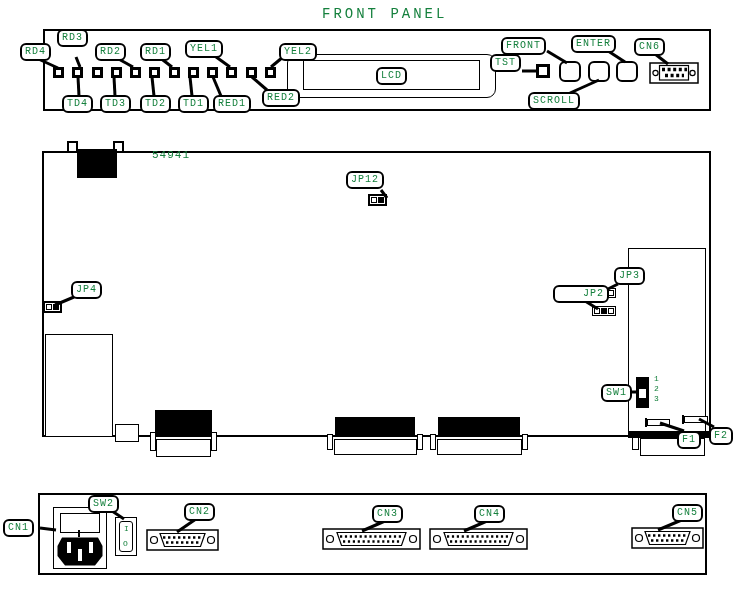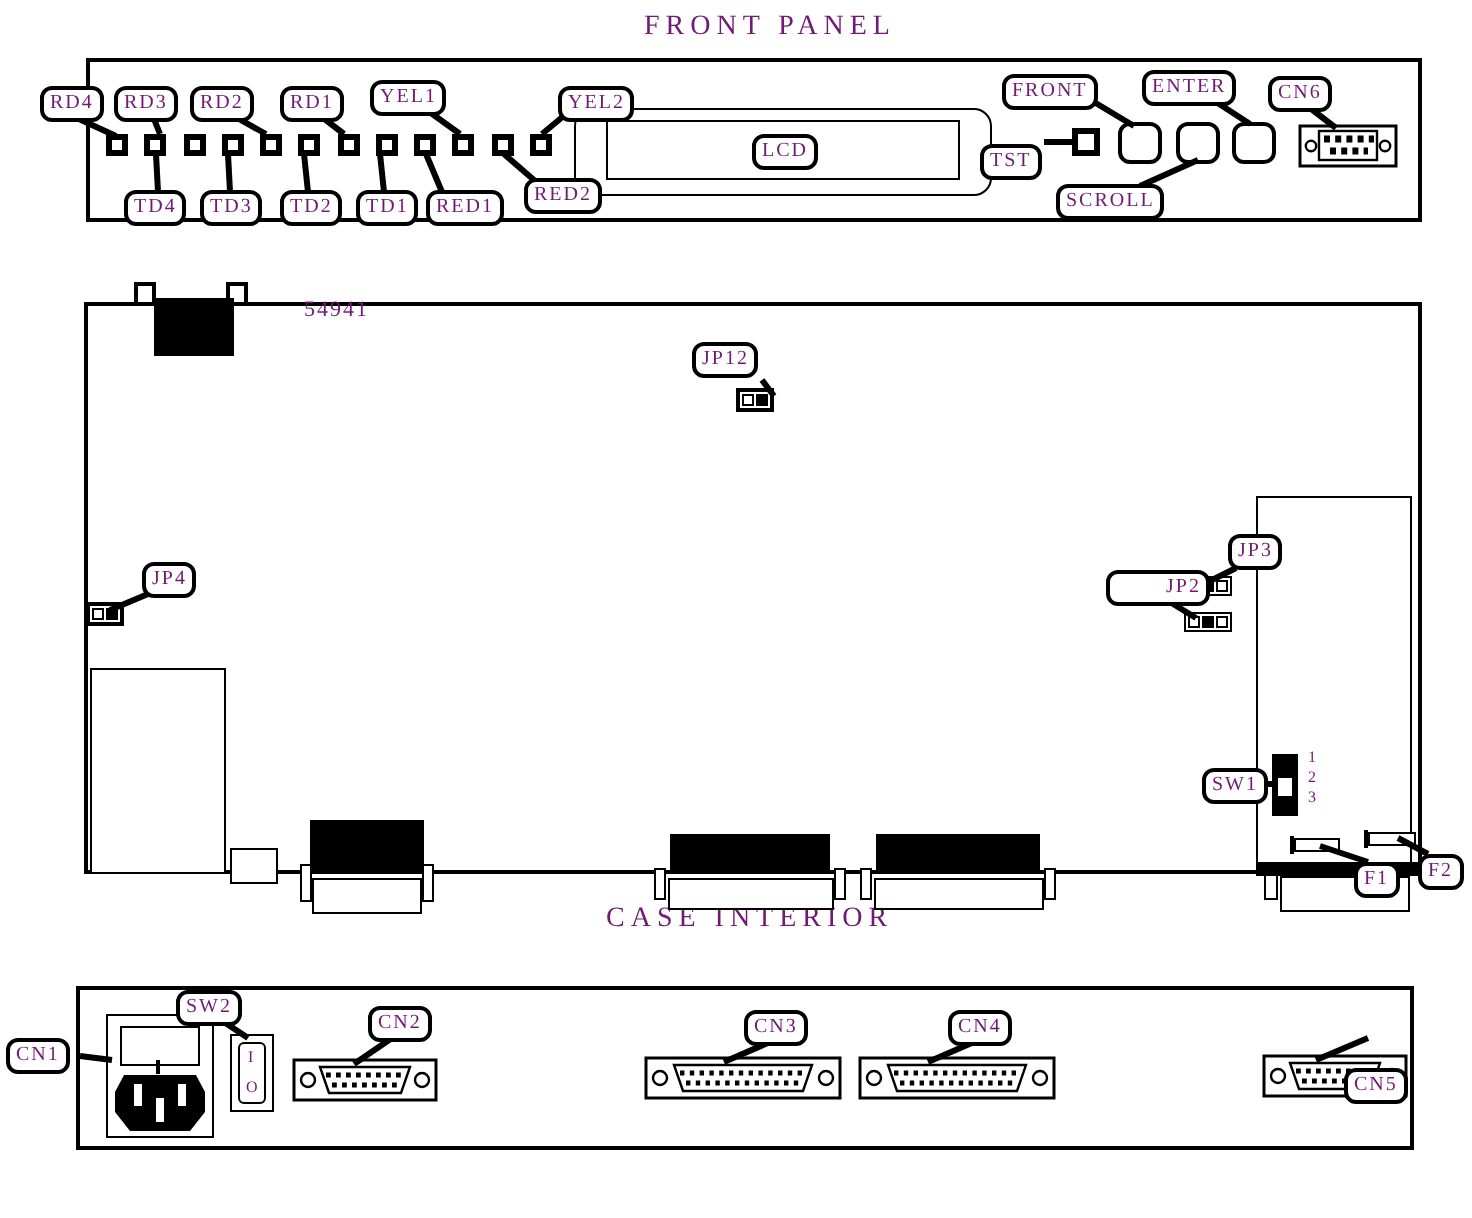--- a/index.html
+++ b/index.html
@@ -1,17 +1,17 @@
 <!DOCTYPE html>
 <html><head>
 <meta charset="utf-8">
 <style>
   html,body{margin:0;padding:0;background:#fff;}
   #canvas{position:relative;width:736px;height:609px;background:#fff;
-          font-family:Liberation Serif, serif;color:#701a75;overflow:hidden;}
+          font-family:Liberation Mono, monospace;color:#15803d;overflow:hidden;}
   .abs{position:absolute;}
   .panel{position:absolute;border:2px solid #000;background:#fff;}
   .title{position:absolute;font-size:14px;letter-spacing:3px;white-space:nowrap;}
   .callout{position:absolute;z-index:10;background:#fff;border:2px solid #000;border-radius:6px;
            padding:1px 3px 0 3px;font-size:10px;letter-spacing:1px;line-height:12px;height:13px;
            white-space:nowrap;text-align:center;}
   .led{position:absolute;top:67px;width:5px;height:5px;border:3px solid #000;background:#fff;z-index:4;}
   .btn{position:absolute;top:61px;width:18px;height:17px;border:2px solid #000;border-radius:6px;background:#fff;z-index:4;}
   .wbox{position:absolute;border:1.5px solid #000;background:#fff;}
   .blk{position:absolute;background:#000;}
@@ -24,21 +24,20 @@
   .boardnum{position:absolute;font-size:11px;letter-spacing:1px;}
   .swmark{position:absolute;font-size:8px;line-height:8px;}
   .dsub{position:absolute;z-index:3;}
 </style>
 </head>
 <body>
 
 <div id="canvas">
 
   <div class="title" style="left:322px;top:6px;">FRONT PANEL</div>
-  <div class="title" style="left:303px;top:452px;">CASE INTERIOR</div>
 
   <div class="panel" style="left:43px;top:29px;width:664px;height:78px;"></div>
 
   <div class="led" style="left:53px;"></div>
   <div class="led" style="left:72px;"></div>
   <div class="led" style="left:92px;"></div>
   <div class="led" style="left:111px;"></div>
   <div class="led" style="left:130px;"></div>
   <div class="led" style="left:149px;"></div>
   <div class="led" style="left:169px;"></div>
@@ -59,33 +58,33 @@
   <svg class="dsub" style="left:649px;top:62px;" width="50" height="22">
     <rect x="1" y="1" width="48" height="20" fill="#fff" stroke="#000" stroke-width="1.5"></rect>
     <circle cx="6.5" cy="11" r="2.6" fill="#fff" stroke="#000" stroke-width="1.2"></circle>
     <circle cx="43.5" cy="11" r="2.6" fill="#fff" stroke="#000" stroke-width="1.2"></circle>
     <rect x="10.5" y="3.5" width="29" height="14.5" fill="#fff" stroke="#000" stroke-width="1.2"></rect>
     <line x1="13" y1="7.5" x2="38" y2="7.5" stroke="#000" stroke-width="3.4" stroke-dasharray="3 2.6"></line>
     <line x1="16" y1="13.5" x2="35" y2="13.5" stroke="#000" stroke-width="3.4" stroke-dasharray="3 2.6"></line>
   </svg>
 
   <div class="callout" style="left:20px;top:43px;">RD4</div>
-  <div class="callout" style="left:57px;top:43px;">RD3</div>
+  <div class="callout" style="left:57px;top:29px;">RD3</div>
   <div class="callout" style="left:95px;top:43px;">RD2</div>
   <div class="callout" style="left:140px;top:43px;">RD1</div>
   <div class="callout" style="left:185px;top:40px;text-align:right;">YEL1</div>
   <div class="callout" style="left:279px;top:43px;">YEL2</div>
   <div class="callout" style="left:62px;top:95px;">TD4</div>
   <div class="callout" style="left:100px;top:95px;">TD3</div>
   <div class="callout" style="left:140px;top:95px;">TD2</div>
   <div class="callout" style="left:178px;top:95px;">TD1</div>
   <div class="callout" style="left:213px;top:95px;">RED1</div>
   <div class="callout" style="left:262px;top:89px;">RED2</div>
   <div class="callout" style="left:376px;top:67px;">LCD</div>
-  <div class="callout" style="left:490px;top:72px;">TST</div>
+  <div class="callout" style="left:490px;top:54px;">TST</div>
   <div class="callout" style="left:501px;top:37px;">FRONT</div>
   <div class="callout" style="left:571px;top:35px;">ENTER</div>
   <div class="callout" style="left:528px;top:92px;">SCROLL</div>
   <div class="callout" style="left:634px;top:38px;">CN6</div>
 
   <div class="panel" style="left:42px;top:151px;width:665px;height:282px;"></div>
 
   <div class="wbox" style="left:67px;top:141px;width:7px;height:8px;border-width:2px;z-index:3;"></div>
   <div class="wbox" style="left:113px;top:141px;width:7px;height:8px;border-width:2px;z-index:3;"></div>
   <div class="blk" style="left:77px;top:149px;width:40px;height:29px;z-index:3;"></div>
@@ -208,21 +207,21 @@
     <path d="M14 4.5 H59 L54.5 17.5 H18.5 Z" fill="#fff" stroke="#000" stroke-width="1.2"></path>
     <line x1="17" y1="8.5" x2="56" y2="8.5" stroke="#000" stroke-width="2.6" stroke-dasharray="2.4 2.6"></line>
     <line x1="20" y1="13.5" x2="53" y2="13.5" stroke="#000" stroke-width="2.6" stroke-dasharray="2.4 2.6"></line>
   </svg>
 
   <div class="callout" style="left:3px;top:519px;">CN1</div>
   <div class="callout" style="left:88px;top:495px;">SW2</div>
   <div class="callout" style="left:184px;top:503px;">CN2</div>
   <div class="callout" style="left:372px;top:505px;">CN3</div>
   <div class="callout" style="left:474px;top:505px;">CN4</div>
-  <div class="callout" style="left:672px;top:504px;margin-top:30px;">CN5</div>
+  <div class="callout" style="left:672px;top:504px;">CN5</div>
 
   <svg id="leaders" width="736" height="609">
     <line x1="34" y1="57" x2="58" y2="68"></line>
     <line x1="76" y1="57" x2="80" y2="67"></line>
     <line x1="115" y1="57" x2="133" y2="67"></line>
     <line x1="159" y1="57" x2="172" y2="67"></line>
     <line x1="212" y1="54" x2="230" y2="67"></line>
     <line x1="283" y1="57" x2="271" y2="67"></line>
     <line x1="79" y1="96" x2="78" y2="77"></line>
     <line x1="115" y1="96" x2="114" y2="77"></line>

